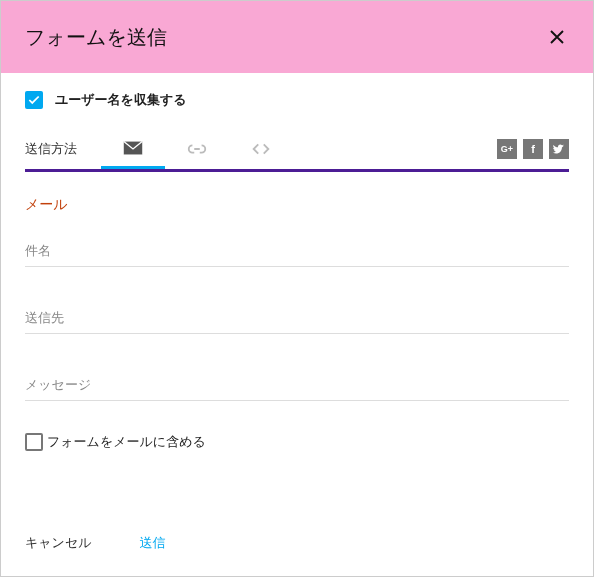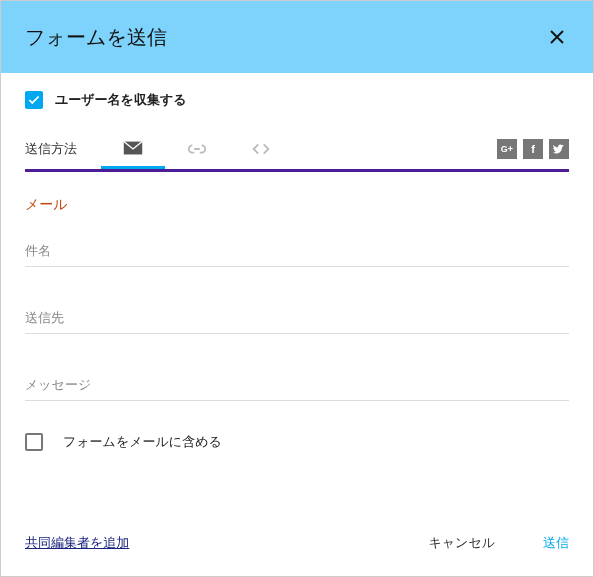--- a/index.html
+++ b/index.html
@@ -1,18 +1,18 @@
 <!DOCTYPE html>
 <html><head>
 <meta charset="utf-8">
 <style>
 * { margin: 0; padding: 0; box-sizing: border-box; }
 body { font-family: "Hiragino Sans", "Meiryo", Arial, sans-serif; background: #fff; width: 594px; height: 577px; border: 1px solid #ccc; }
 .dialog { width: 100%; height: 100%; display: flex; flex-direction: column; }
-.header { background: #7dd3fc; height: 72px; display: flex; align-items: center; justify-content: space-between; padding: 8px 24px; }
+.header { background: #f9a8d4; height: 72px; display: flex; align-items: center; justify-content: space-between; padding: 8px 24px; }
 .header-title { font-size: 20px; color: #111; font-weight: 400; }
 .close-btn { cursor: pointer; width: 24px; height: 24px; display: flex; align-items: center; justify-content: center; }
 .close-btn svg { width: 18px; height: 18px; }
 .body { padding: 18px 24px 0 24px; flex: 1; display: flex; flex-direction: column; }
 .collect-row { display: flex; align-items: center; gap: 12px; margin-bottom: 20px; font-weight: bold; }
 .cb { width: 18px; height: 18px; border-radius: 2px; display: flex; align-items: center; justify-content: center; cursor: pointer; flex-shrink: 0; }
 .cb.checked { background: #00a8f0; }
 .cb.unchecked { border: 2px solid #777; }
 .cb svg { width: 14px; height: 14px; }
 .cb-label { font-size: 13px; color: #222; }
@@ -23,21 +23,21 @@
 .tab svg { width: 22px; height: 22px; }
 .tab.active { border-bottom: 3px solid #00a8f0; }
 .tab.active svg { fill: #555; }
 .tab.inactive svg { fill: #bbb; stroke: #bbb; }
 .social { display: flex; gap: 6px; }
 .social-btn { width: 20px; height: 20px; background: #777; color: #fff; font-size: 11px; font-weight: bold; display: flex; align-items: center; justify-content: center; cursor: pointer; }
 .social-btn svg { width: 12px; height: 12px; fill: #fff; }
 .section-title { font-size: 14px; color: #c2410c; font-weight: 500; margin-top: 24px; margin-bottom: 28px; }
 .field { margin-bottom: 42px; }
 .field-label { font-size: 13px; color: #888; border-bottom: 1px solid #ddd; padding-bottom: 6px; cursor: text; }
-.include-row { display: flex; align-items: center; gap: 20px; margin-top: -10px; }
+.include-row { display: flex; align-items: center; gap: 4px; margin-top: -10px; }
 .footer { display: flex; align-items: center; justify-content: space-between; padding: 24px; }
 .add-link { font-size: 13px; color: #1a237e; text-decoration: underline; cursor: pointer; }
 .footer-right { display: flex; gap: 48px; }
 .btn-text { font-size: 13px; cursor: pointer; font-weight: 500; }
 .btn-cancel { color: #333; }
 .btn-send { color: #00a8f0; }
 </style>
 </head>
 <body>
 
@@ -105,19 +105,18 @@
       <div class="field-label">メッセージ</div>
     </div>
 
     <div class="include-row">
       <div class="cb unchecked"></div>
       <span class="cb-label">フォームをメールに含める</span>
     </div>
   </div>
 
   <div class="footer">
-    <span class="add-link">共同編集者を追加</span>
     <div class="footer-right">
       <span class="btn-text btn-cancel">キャンセル</span>
       <span class="btn-text btn-send">送信</span>
     </div>
   </div>
 </div>
 
 </body></html>

